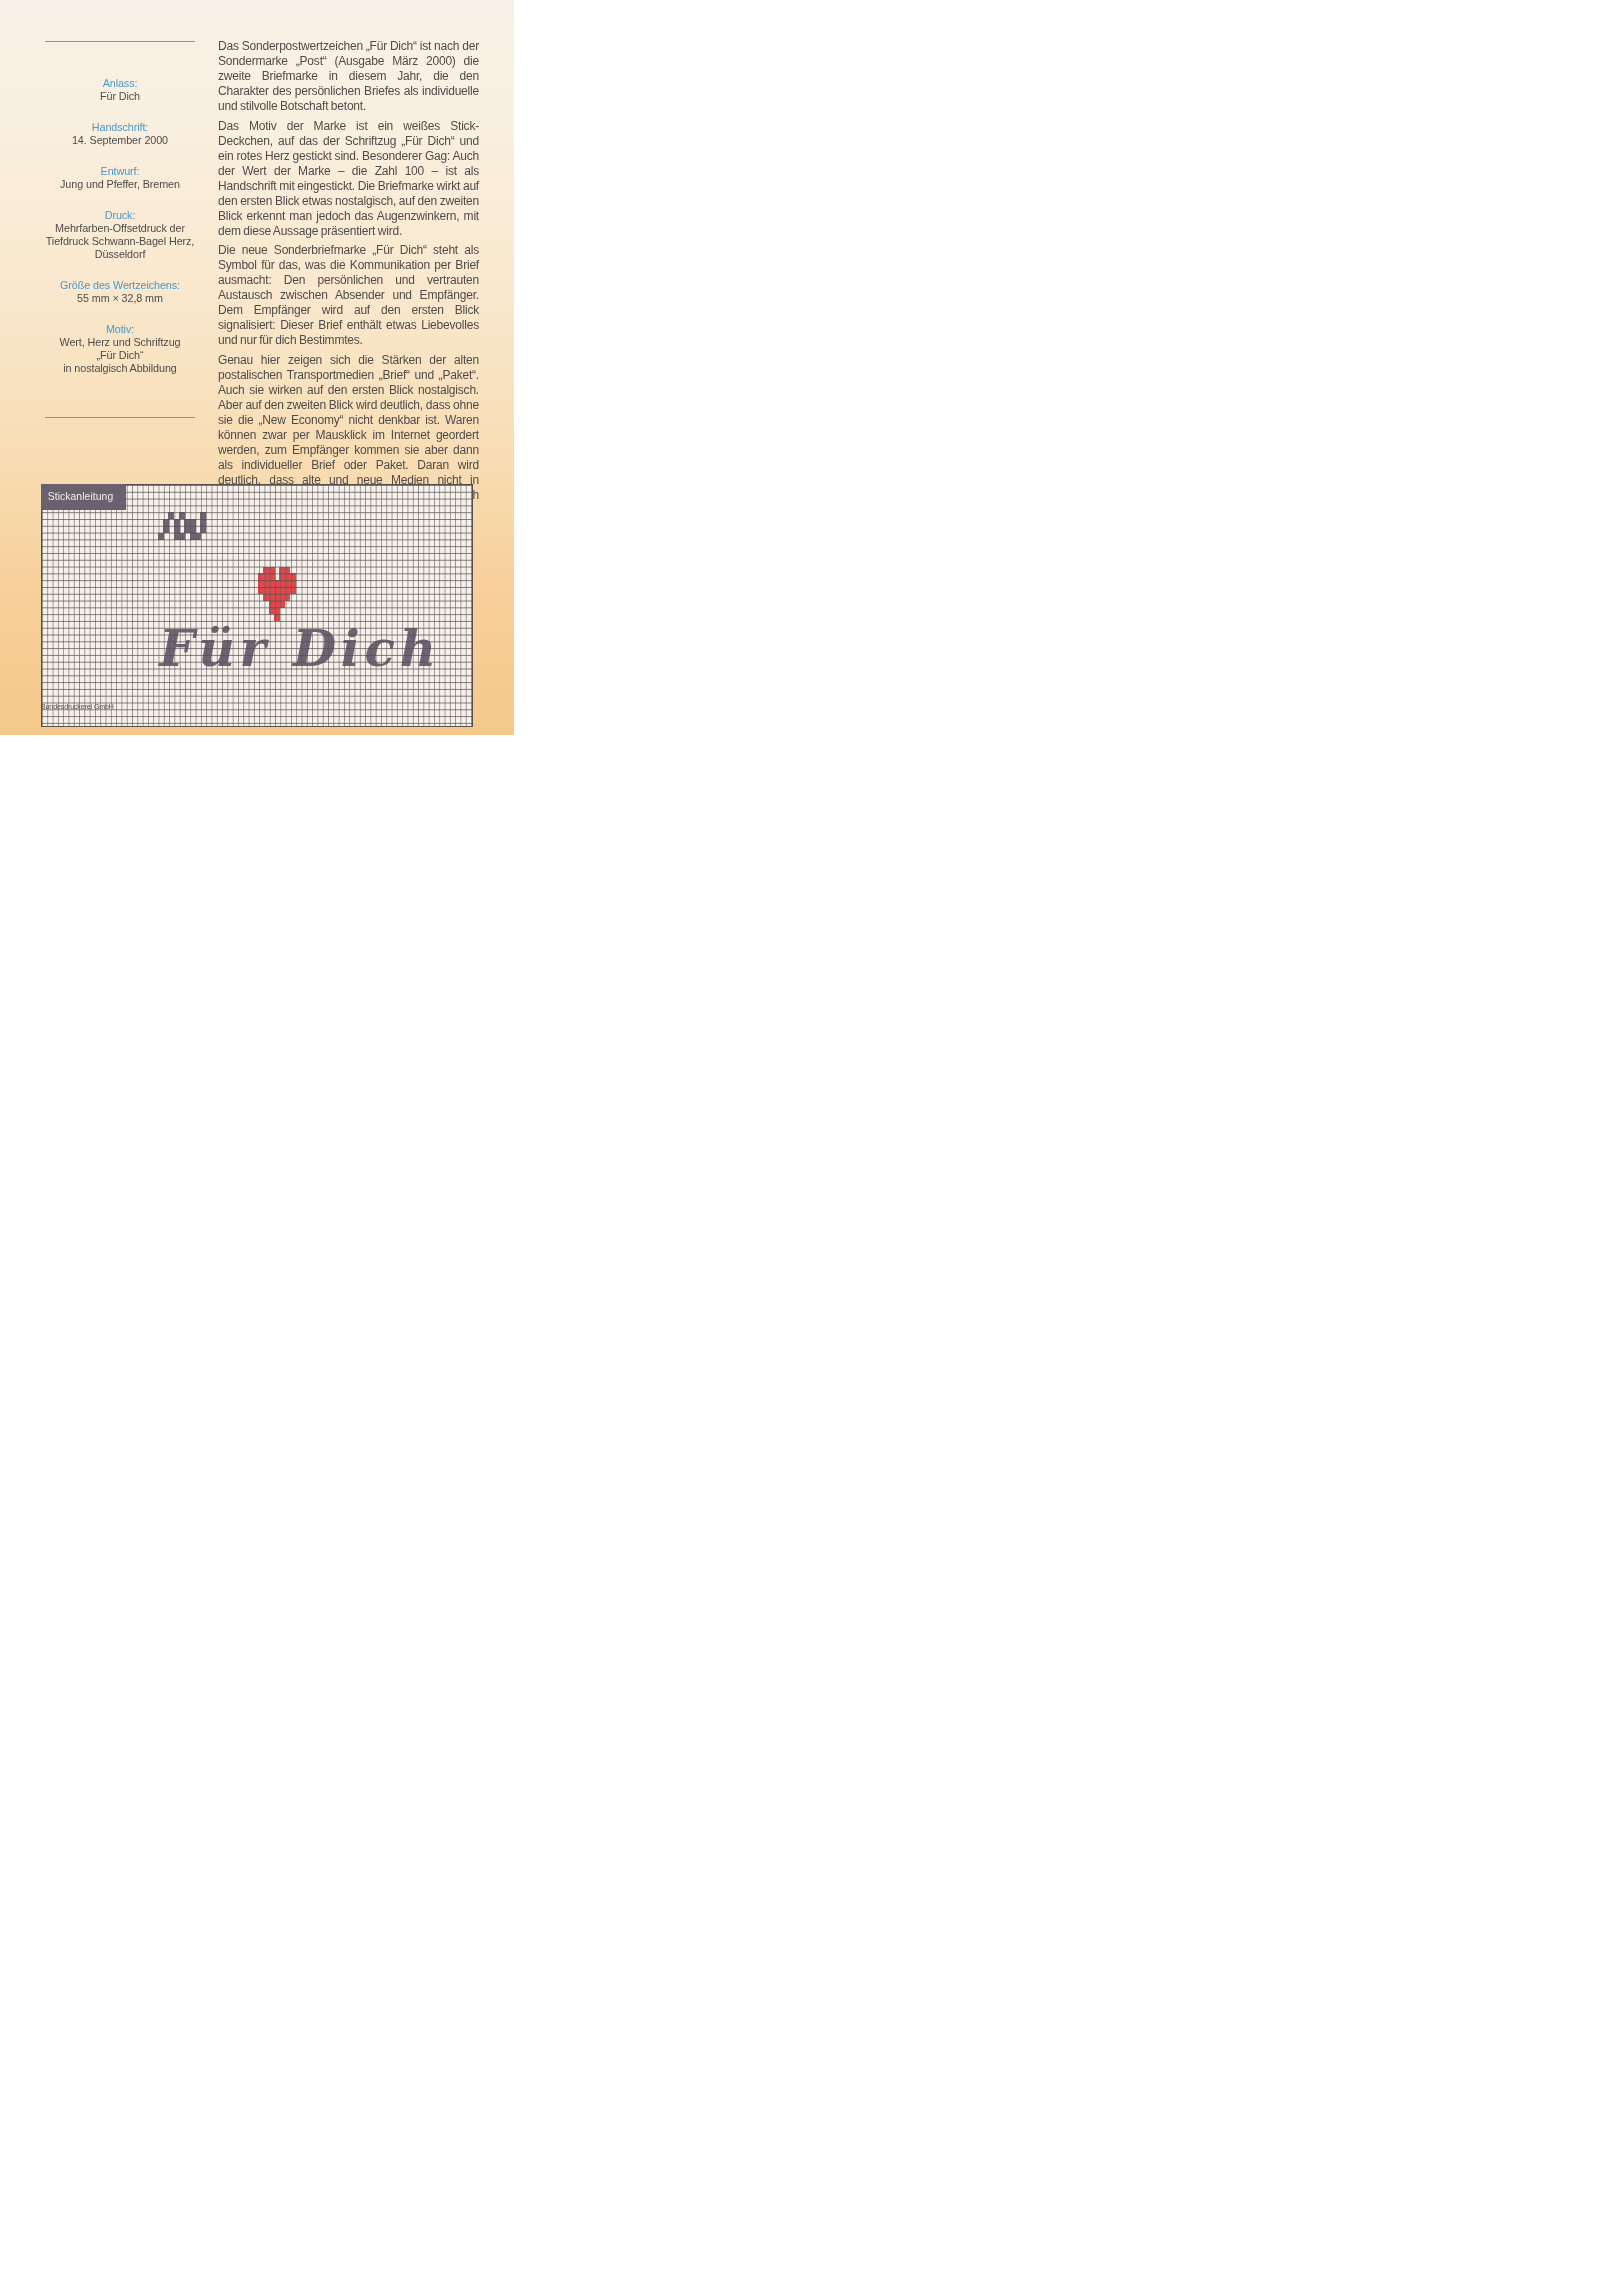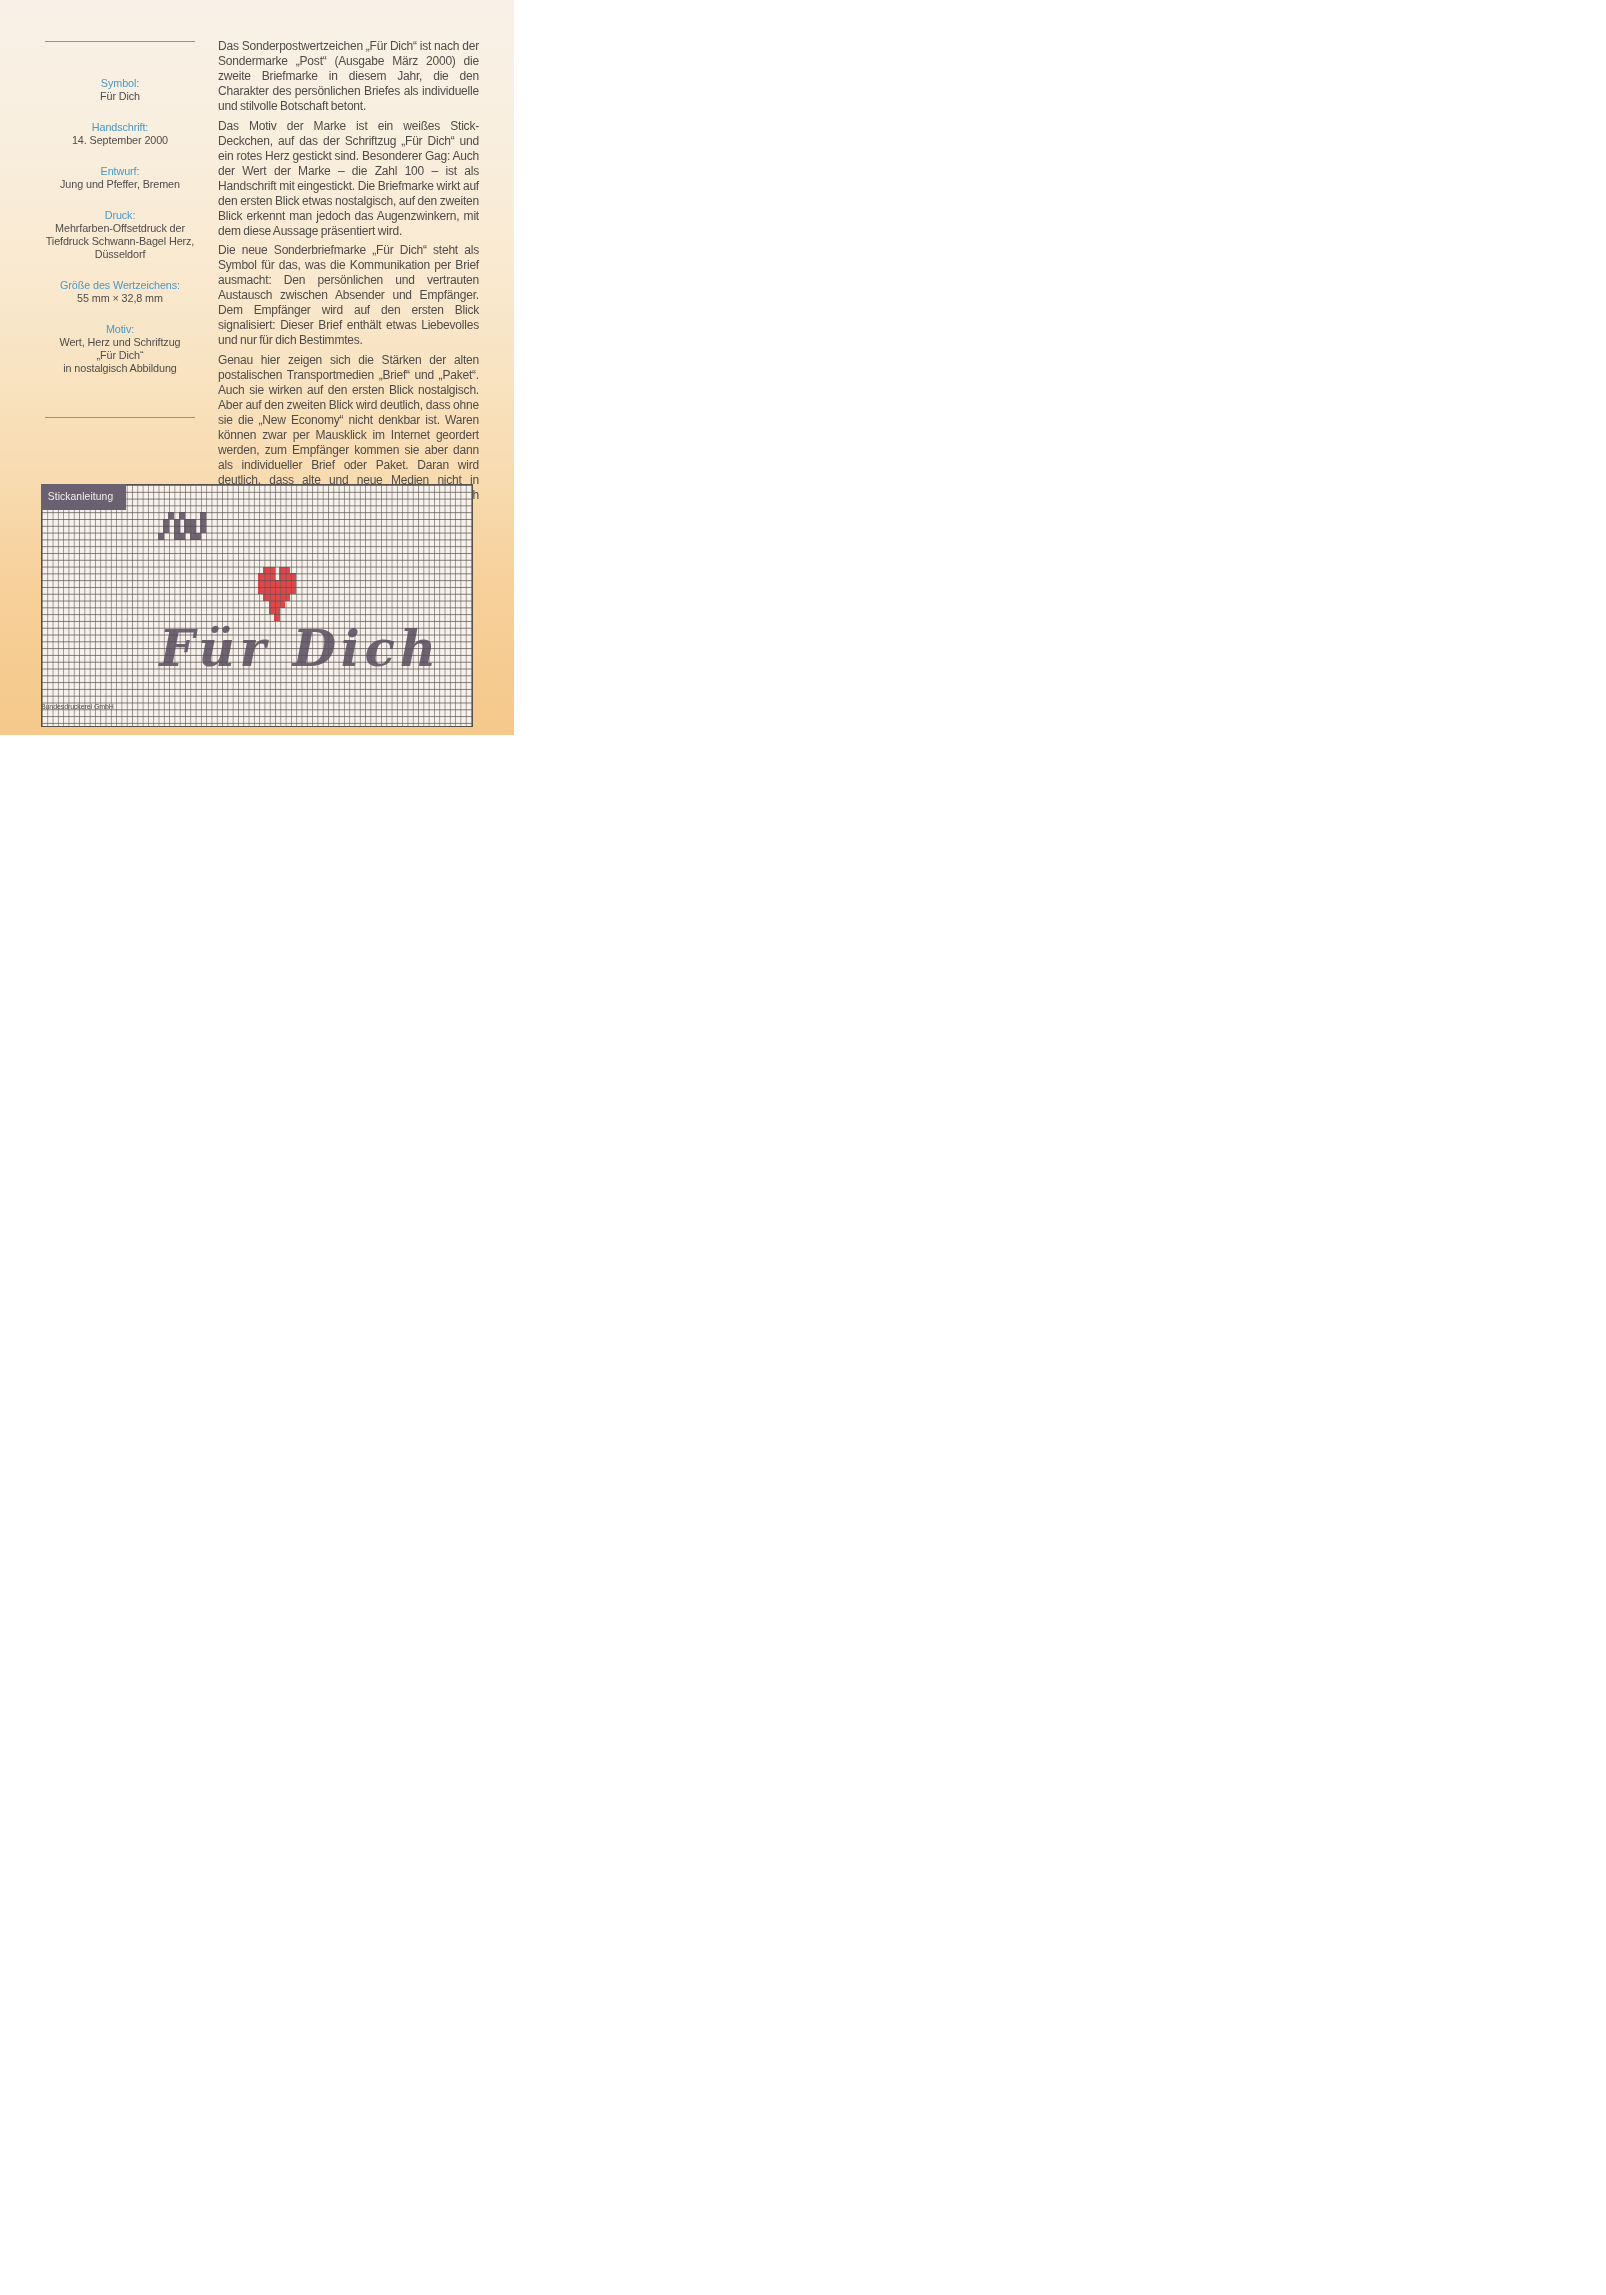--- a/index.html
+++ b/index.html
@@ -91,21 +91,21 @@
   }
 </style>
 </head>
 <body>
 
 <div id="page">
 
   <div id="info-panel">
 
   <div class="info-group">
-        <div class="info-label" style="color: rgb(71, 153, 200);">Symbol:</div>
+        <div class="info-label" style="color: rgb(71, 153, 200);">Anlass:</div>
         <div class="info-line">Für Dich</div>
       </div>
       <div class="info-group">
         <div class="info-label" style="color: rgb(71, 153, 200);">Handschrift:</div>
         <div class="info-line">14. September 2000</div>
       </div>
       <div class="info-group">
         <div class="info-label" style="color: rgb(71, 153, 200);">Entwurf:</div>
         <div class="info-line">Jung und Pfeffer, Bremen</div>
       </div>

